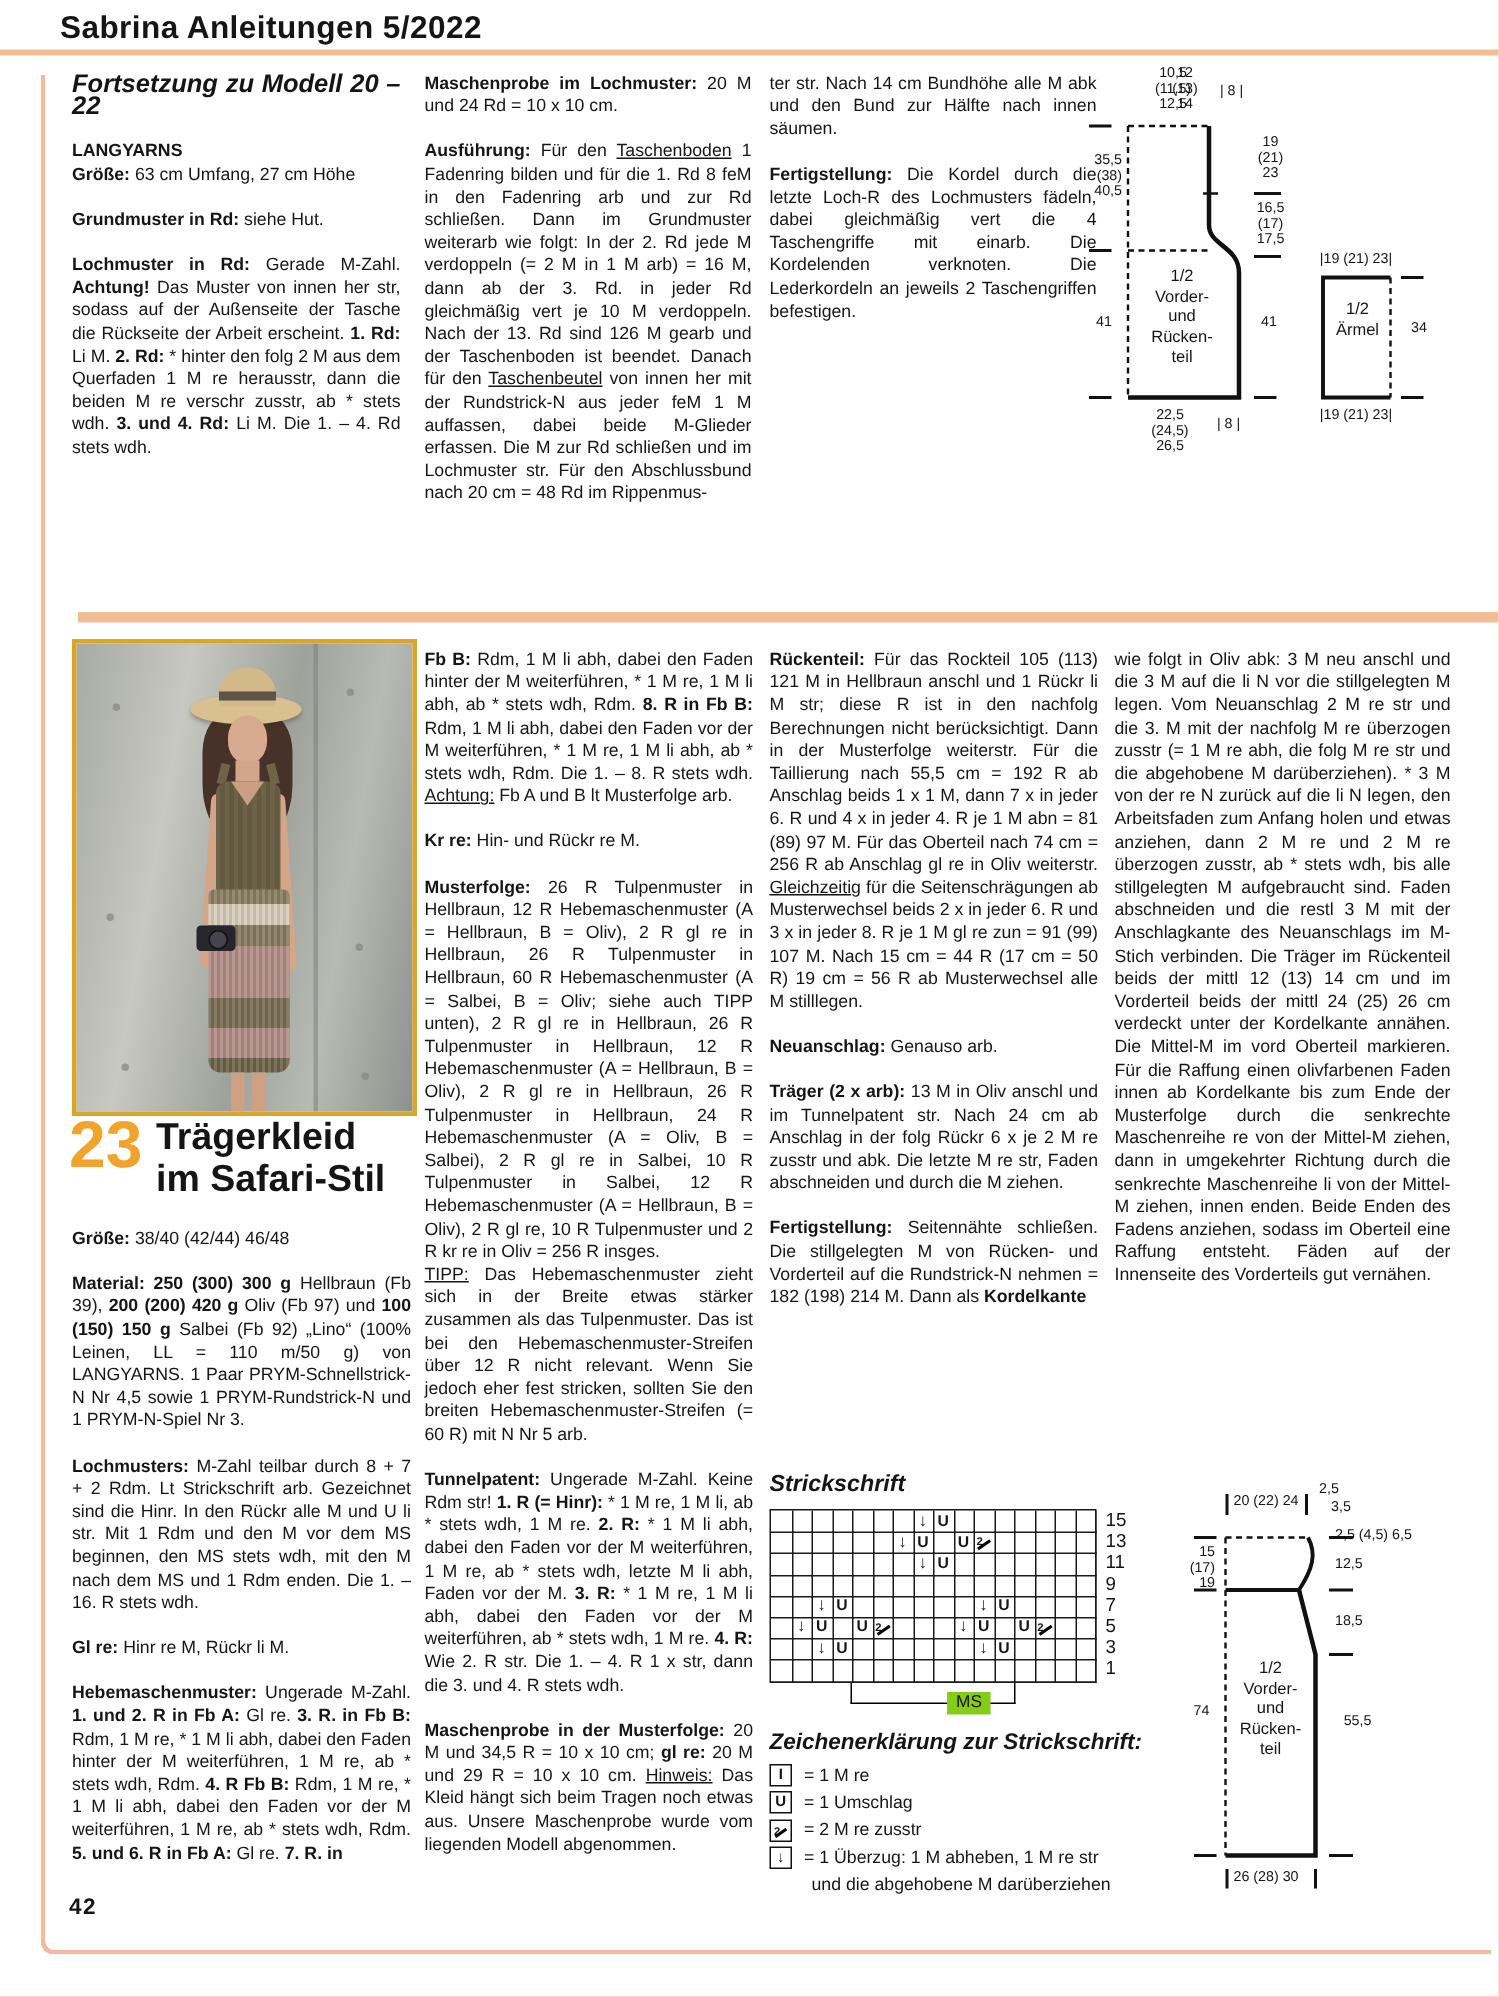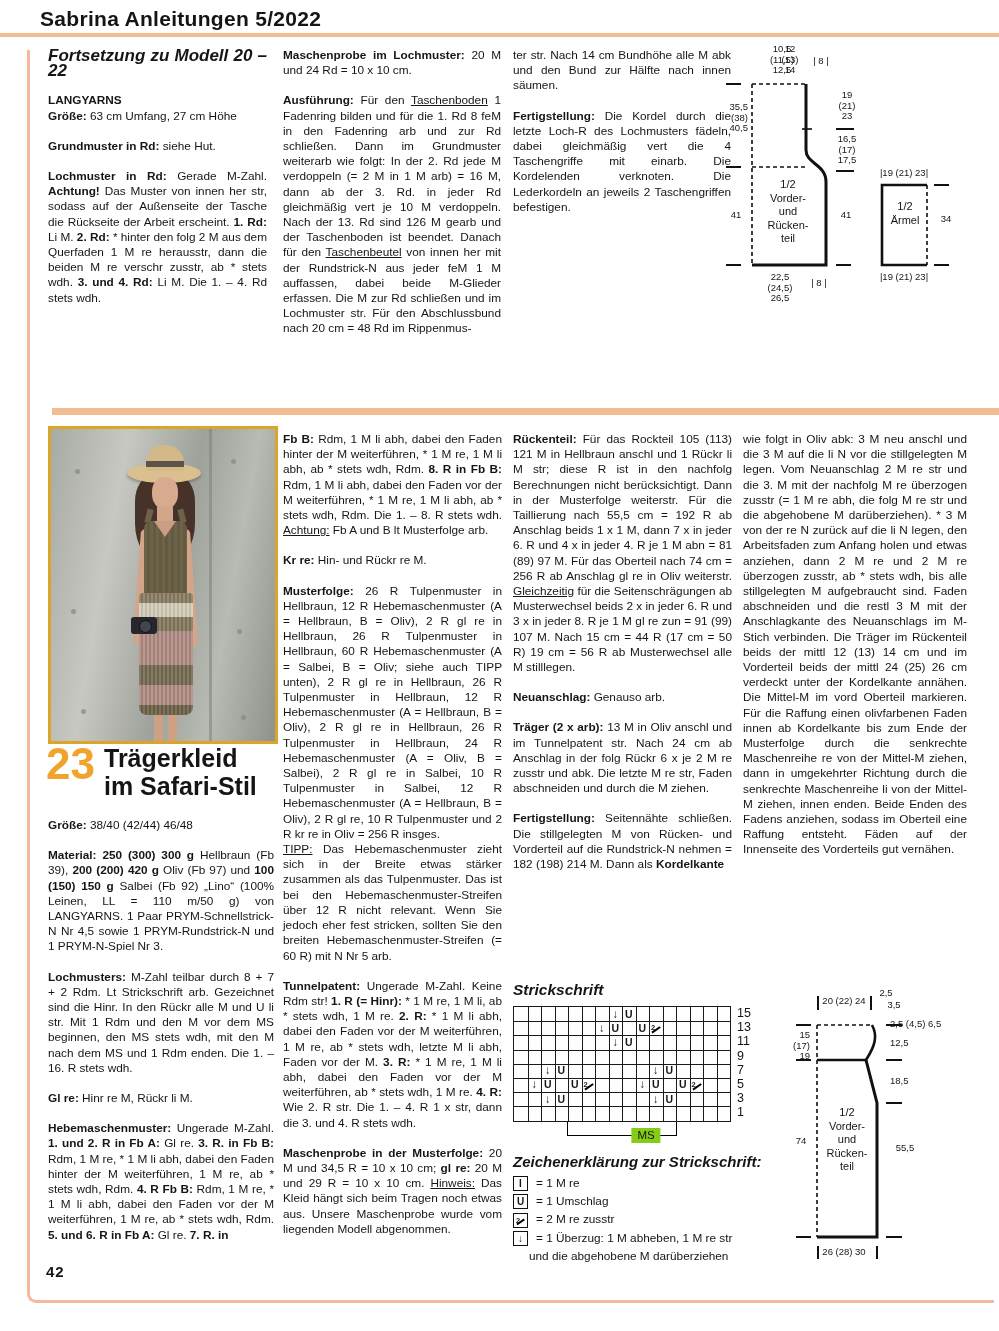--- a/index.html
+++ b/index.html
@@ -60,21 +60,21 @@
   .sym-k2::after{content:"";position:absolute;left:2px;right:2px;top:55%;height:1.6px;background:#000;transform:rotate(-35deg);}
   .rownums{left:737px;top:1006px;font-size:12.5px;}
   .rn{height:14.2px;line-height:14.2px;}
   .ms-bracket{left:567px;top:1122px;width:108px;height:13px;border-left:1.5px solid #000;
               border-right:1.5px solid #000;border-bottom:1.5px solid #000;}
   .ms-label{position:absolute;left:50%;bottom:-8px;transform:translateX(-50%);background:#84cc16;
             padding:0 6px;font-size:11.5px;margin-left:24px;}
   .legend-title{left:513px;top:1154px;font-size:15px;font-weight:bold;font-style:italic;}
   .legend{left:513px;top:1176px;}
   .lrow{display:flex;align-items:center;margin-bottom:3px;font-size:11.8px;}
-  .lcont{margin-left:16px;}
+  .lcont{margin-left:28px;}
   .lbox{width:13px;height:13px;border:1.4px solid #111;display:inline-flex;align-items:center;
         justify-content:center;font-size:10px;font-weight:600;margin-right:8px;position:relative;flex:none;}
   .ltext{white-space:nowrap;}
   
   .schem{position:absolute;}
   .slab{position:absolute;font-size:9.5px;line-height:10.5px;white-space:pre-line;text-align:center;}
   .slab-l{text-align:right;}
   .shape-label{position:absolute;font-size:11px;line-height:13.5px;font-weight:normal;text-align:center;white-space:pre-line;}
   .tick{position:absolute;background:#111;}
 </style>

